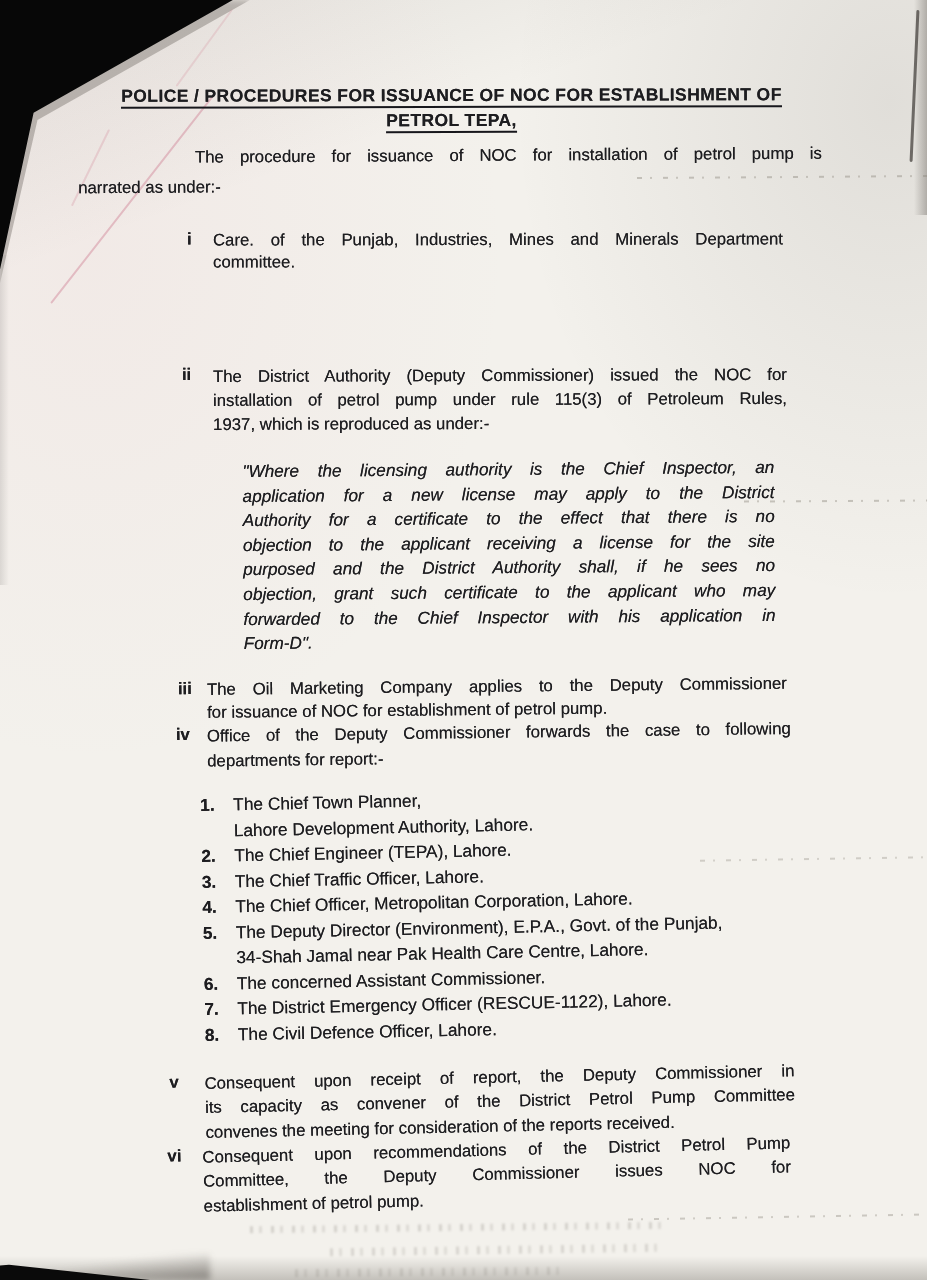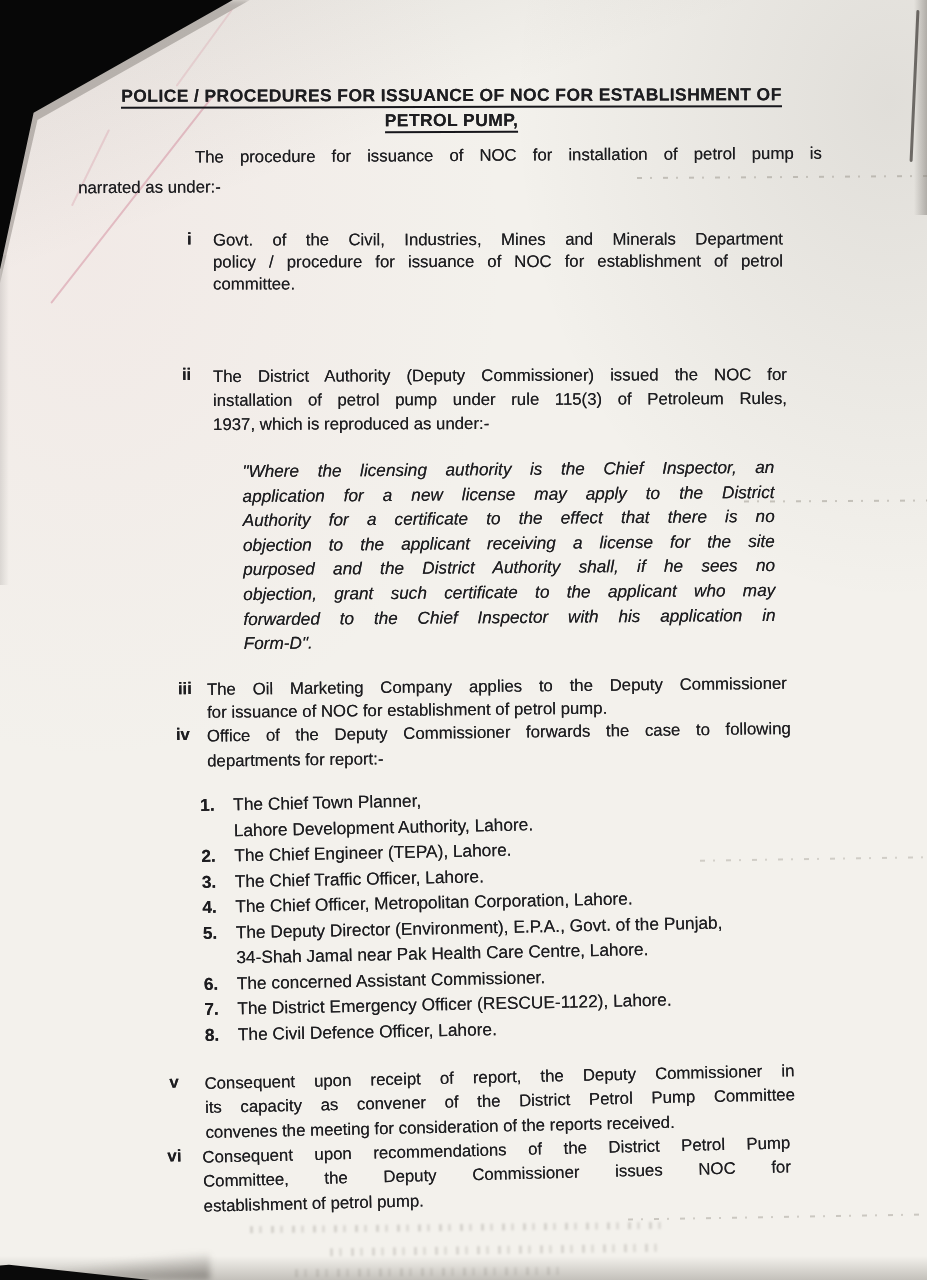--- a/index.html
+++ b/index.html
@@ -118,33 +118,32 @@
   <div class="dashes dash-4"></div>
   <div class="ghost ghost-1"></div>
   <div class="ghost ghost-2"></div>
   <div class="ghost ghost-3"></div>
   <div class="bottom-shade"></div>
   <div class="corner-bl-halo"></div>
   <div class="corner-bl"></div>
 
   <div id="title" class="sec txt">
     <div><span>POLICE / PROCEDURES FOR ISSUANCE OF NOC FOR ESTABLISHMENT OF</span></div>
-    <div><span>PETROL PUMP,</span></div>
+    <div><span>PETROL TEPA,</span></div>
   </div>
 
   <div id="intro" class="sec txt jlines">
       <div class="jline">The procedure for issuance of NOC for installation of petrol pump is</div>
       <div class="jline">narrated as under:-</div>
     </div>
 
   <div id="item-i" class="sec txt roman">
     <span class="marker">i</span>
     <div class="body jlines">
-        <div class="jline">Govt. of the Civil, Industries, Mines and Minerals Department</div>
-        <div class="jline">policy / procedure for issuance of NOC for establishment of petrol</div>
+        <div class="jline">Care. of the Punjab, Industries, Mines and Minerals Department</div>
         <div class="jline">committee.</div>
       </div>
   </div>
 
   <div id="item-ii" class="sec txt roman">
     <span class="marker">ii</span>
     <div class="body jlines">
         <div class="jline">The District Authority (Deputy Commissioner) issued the NOC for</div>
         <div class="jline">installation of petrol pump under rule 115(3) of Petroleum Rules,</div>
         <div class="jline">1937, which is reproduced as under:-</div>

